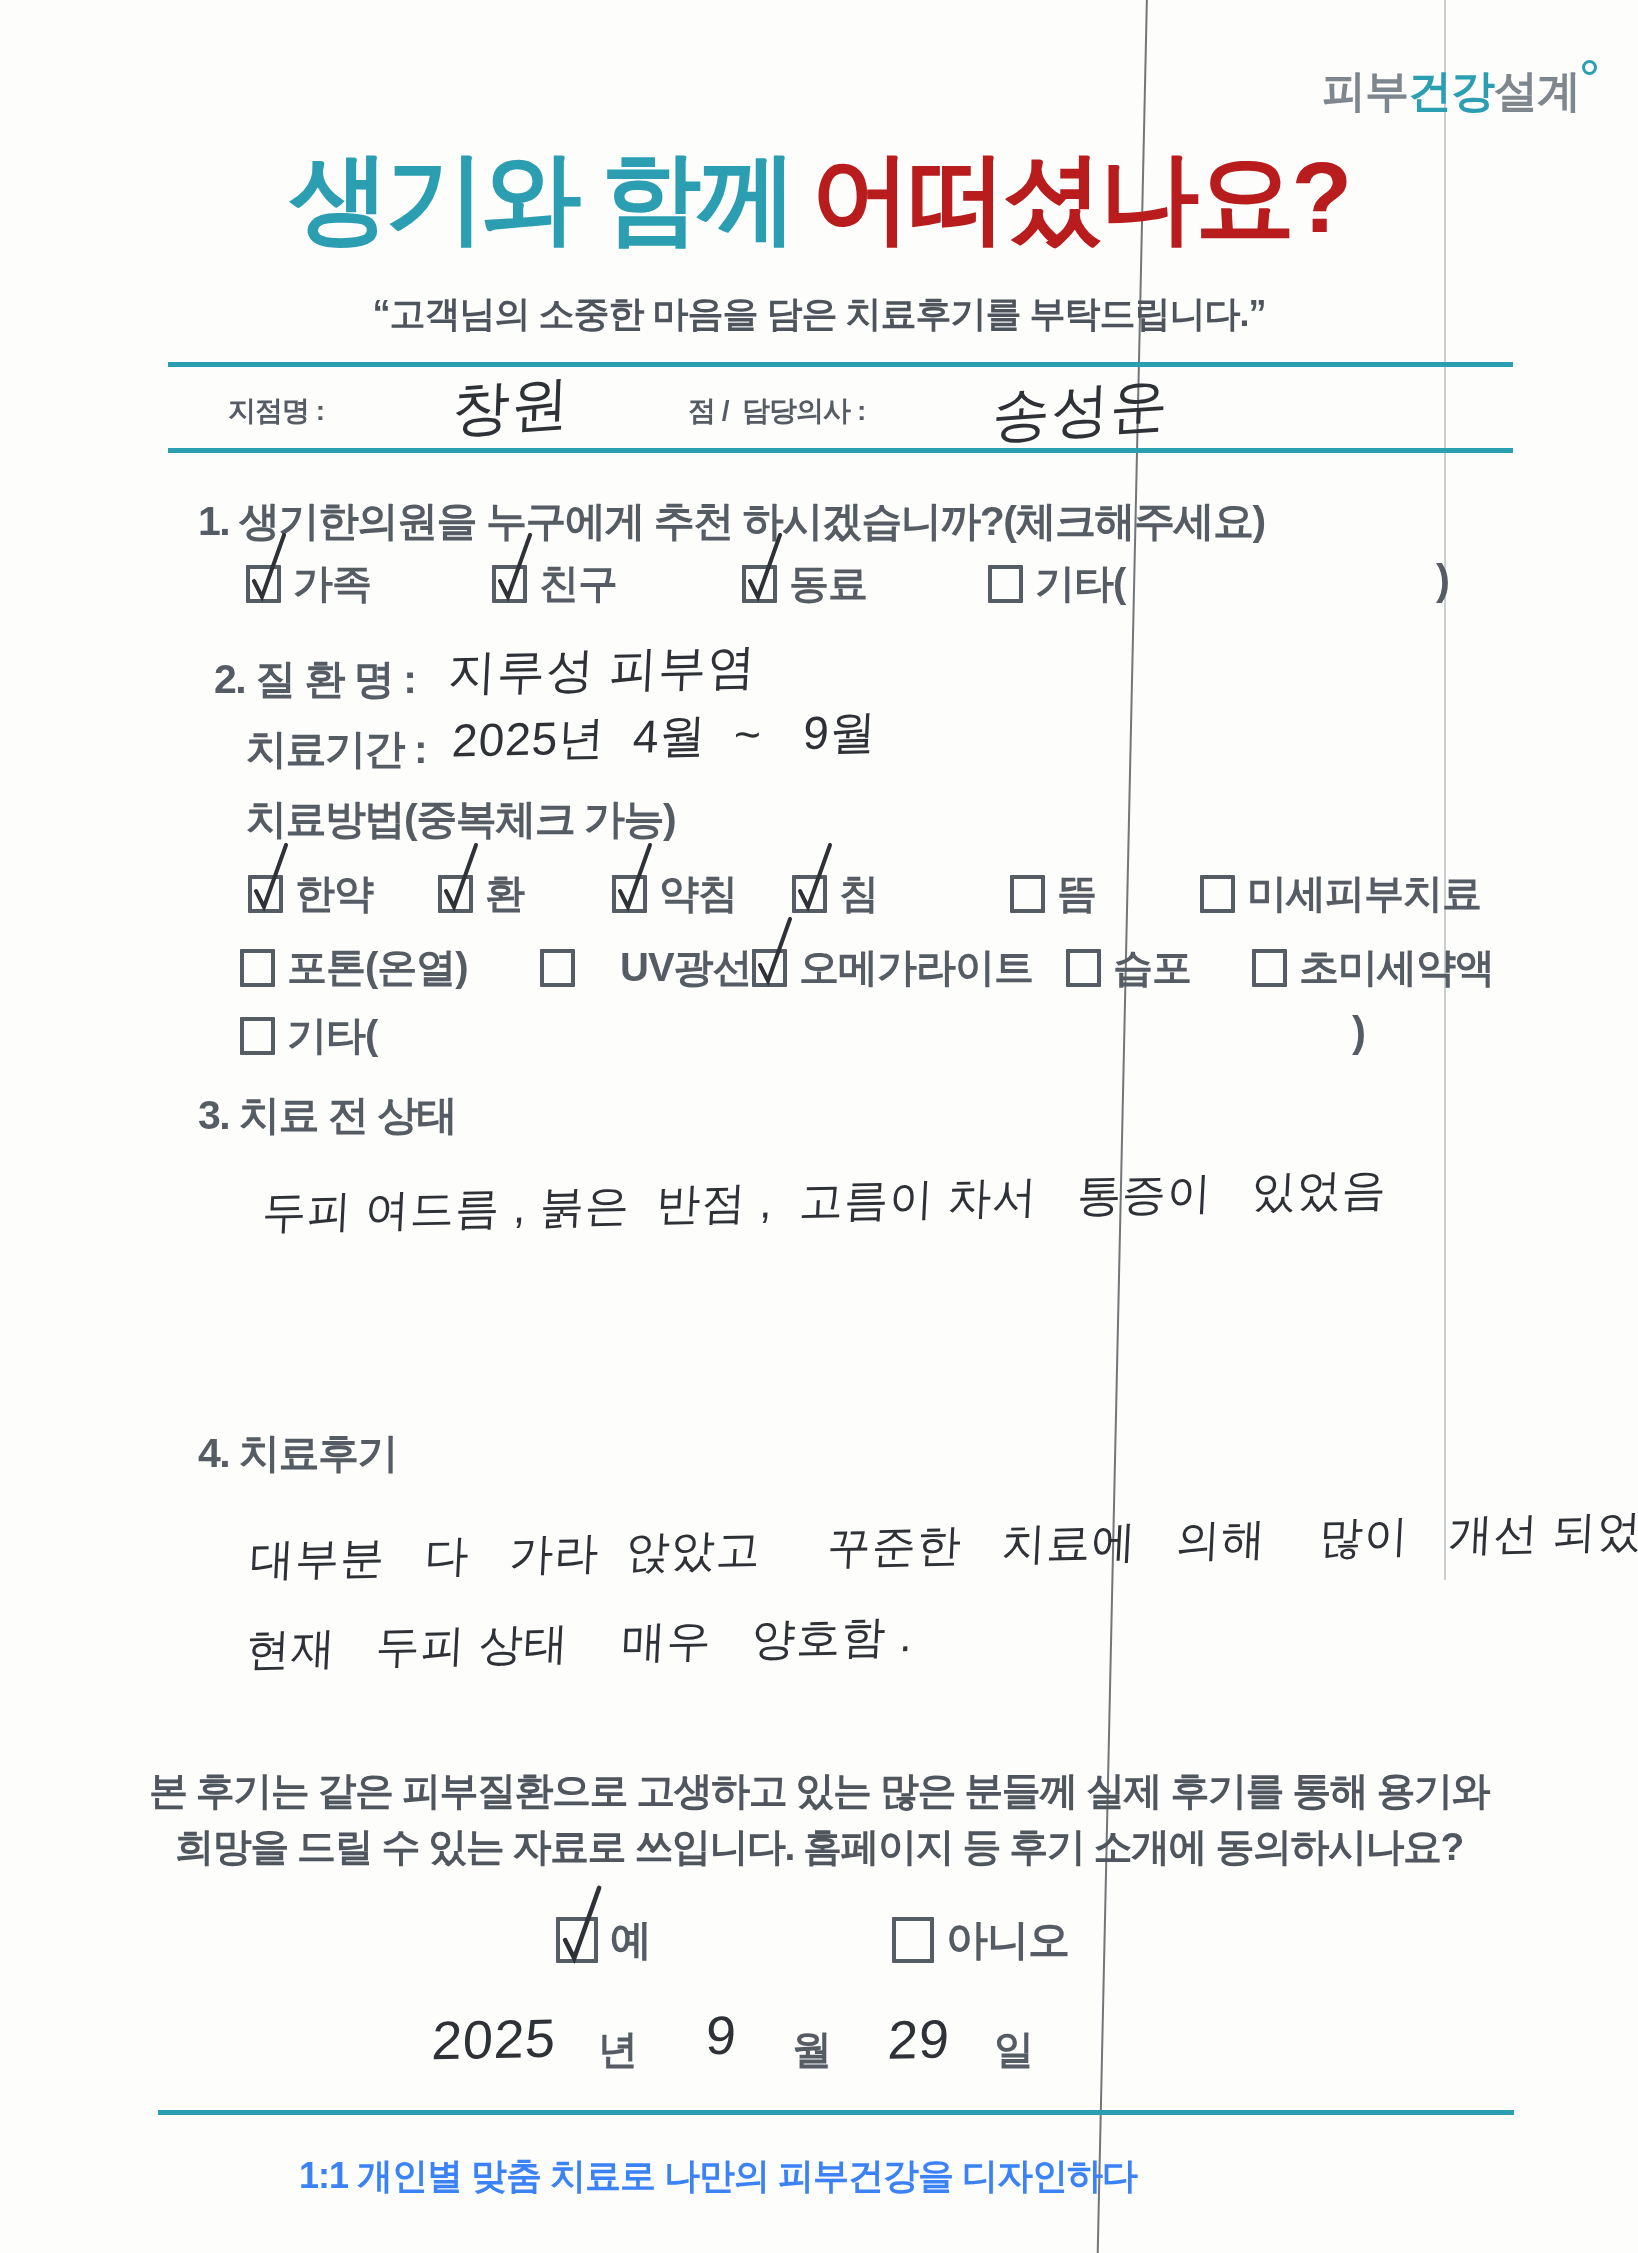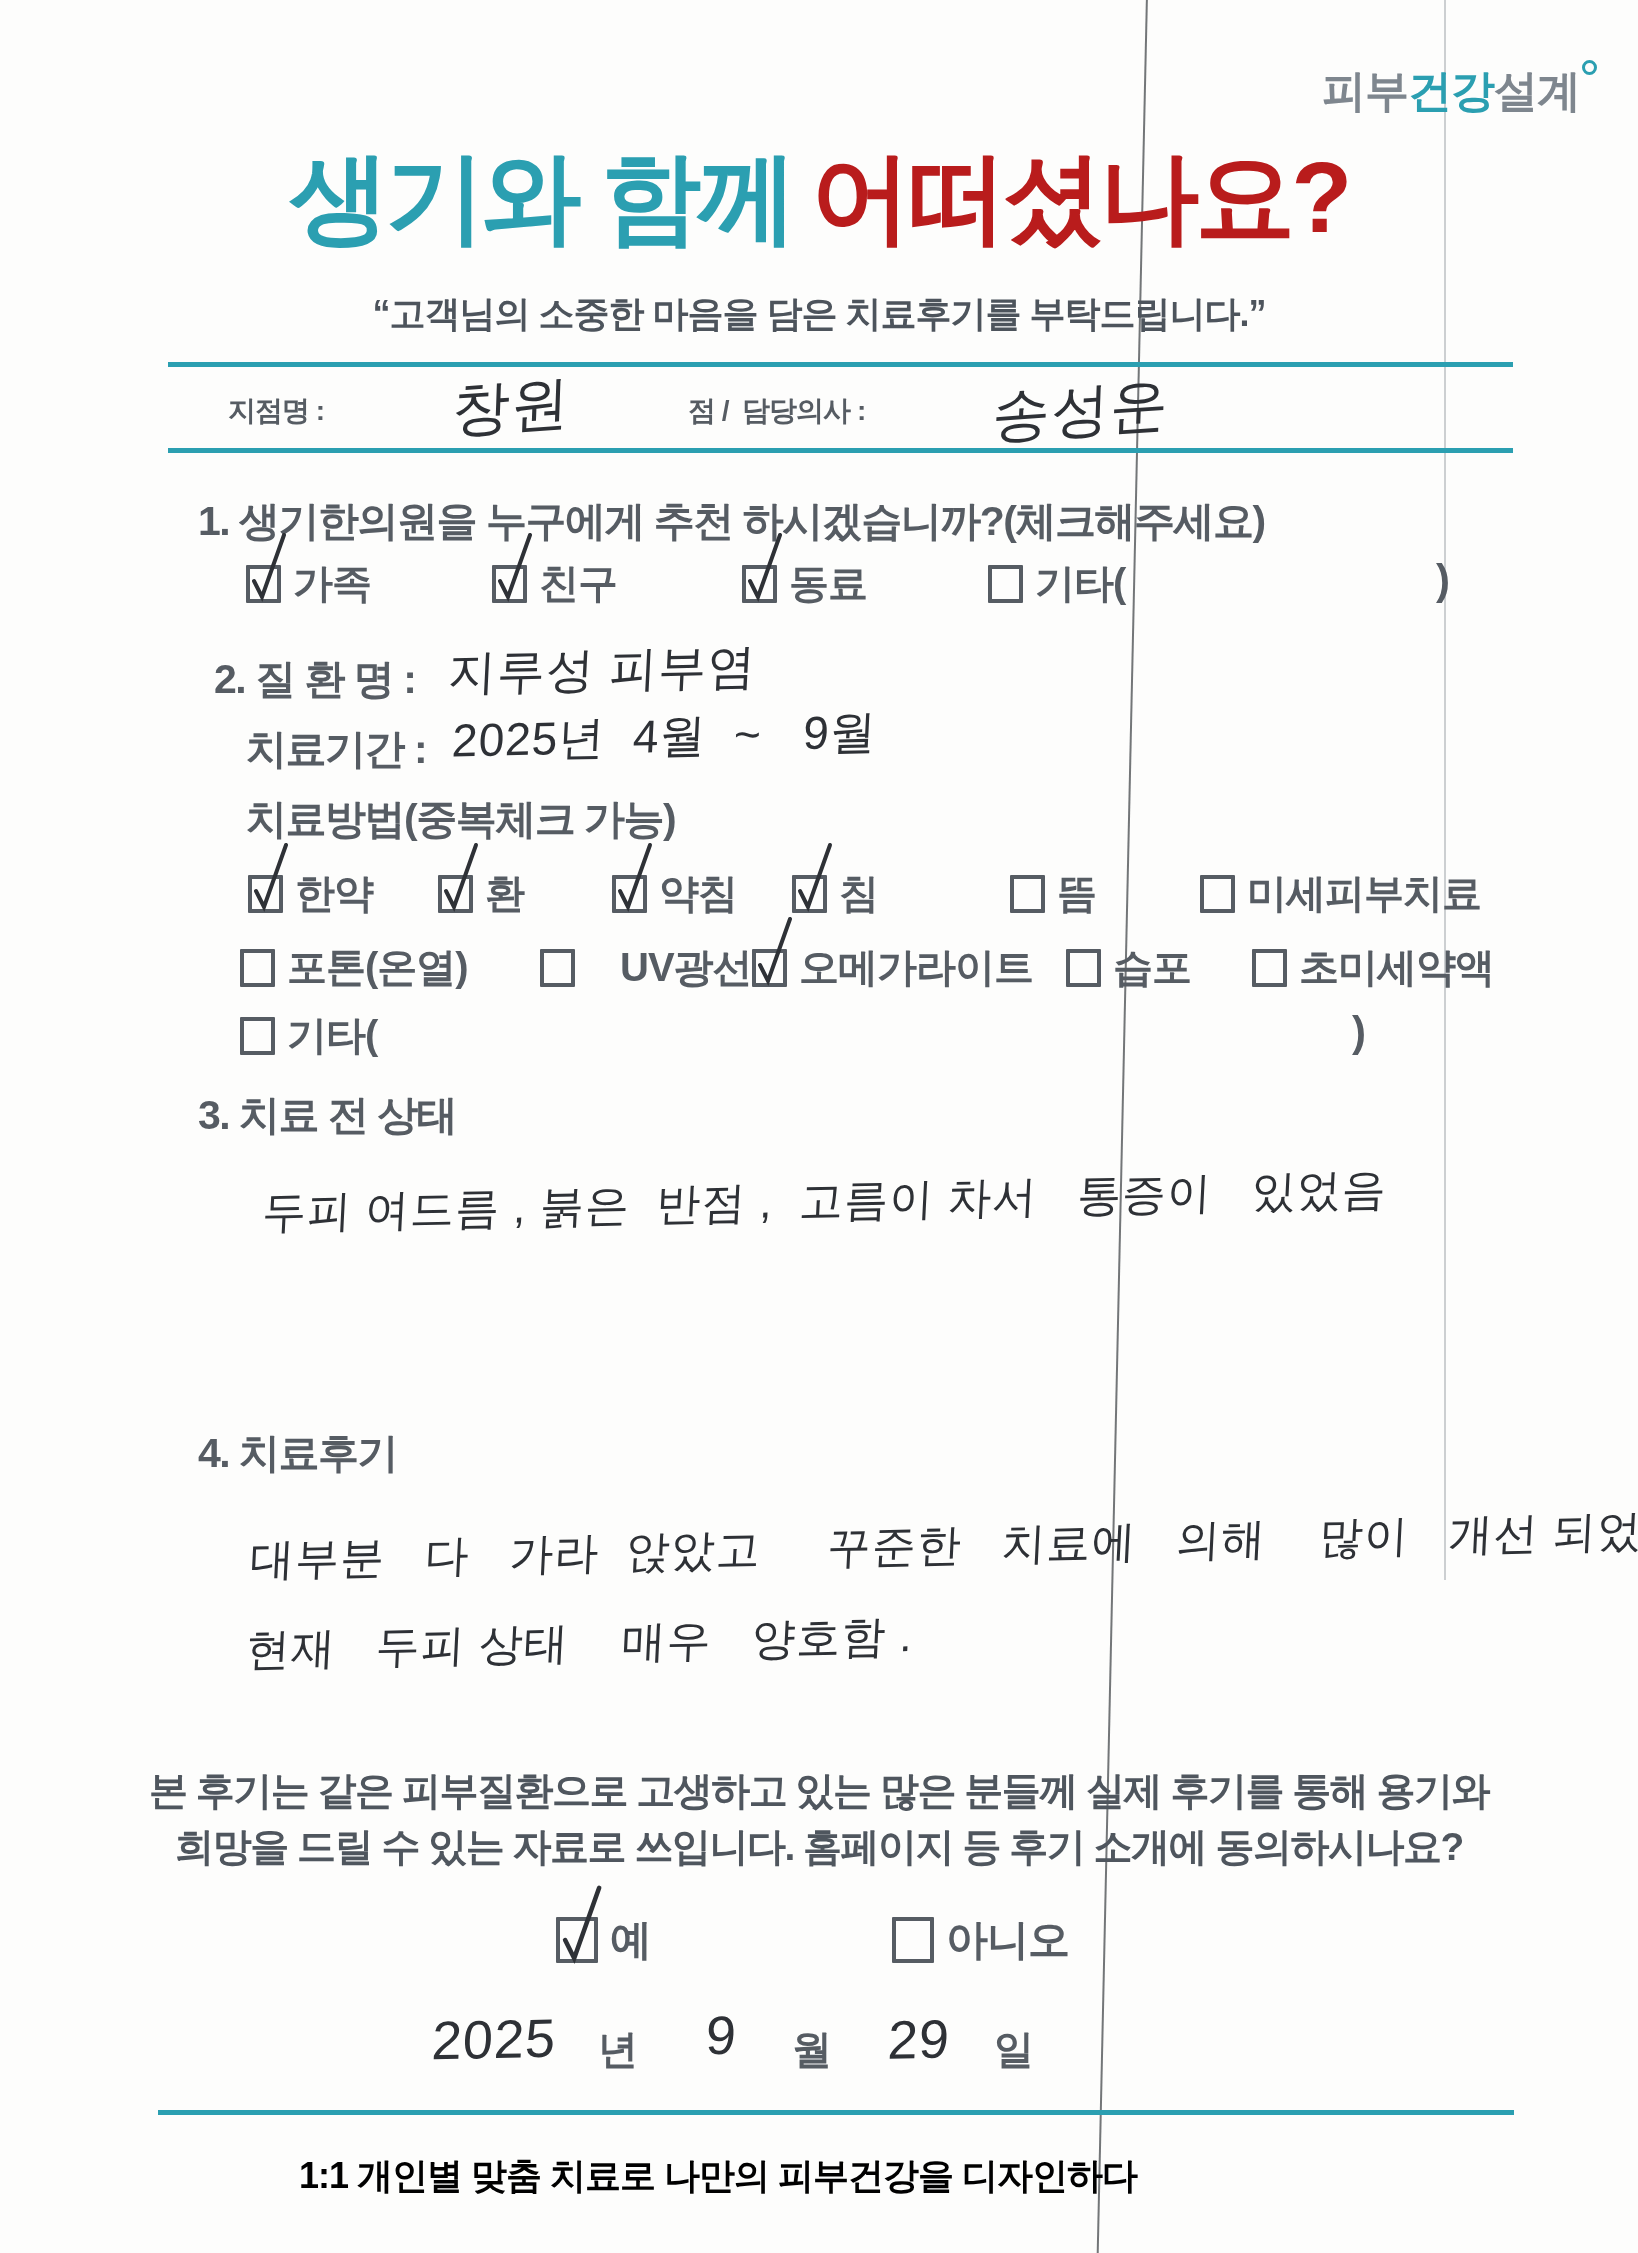--- a/index.html
+++ b/index.html
@@ -52,21 +52,21 @@
   .cb .tick{display:none;position:absolute;left:-4px;top:-40px;pointer-events:none;}
   .cb.checked .tick{display:block;}
   .paren{position:absolute;font-size:42px;font-weight:700;color:#565c63;}
   
   .consent-line{position:absolute;left:0;width:1638px;text-align:center;
     font-size:39px;font-weight:700;color:#4f565e;letter-spacing:-1.5px;white-space:pre;}
   
   .date-label{position:absolute;font-size:40px;font-weight:700;color:#565c63;}
   
   .footer-slogan{position:absolute;top:2152px;left:0;width:1436px;text-align:center;
-    font-size:36px;font-weight:700;color:#000000;letter-spacing:-1px;}
+    font-size:36px;font-weight:700;color:#3b82f6;letter-spacing:-1px;}
 </style>
 </head>
 <body>
 
 <div class="page">
 
   <div class="fold-line-dark"></div>
   <div class="fold-line-light"></div>
 
   <div class="logo">

